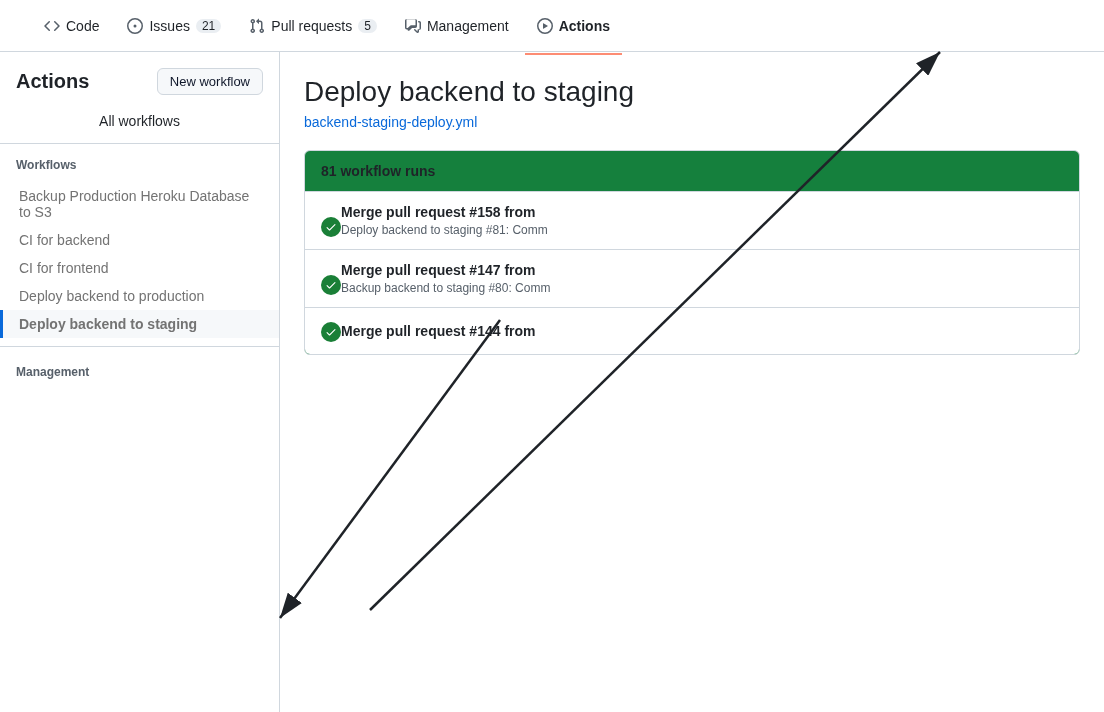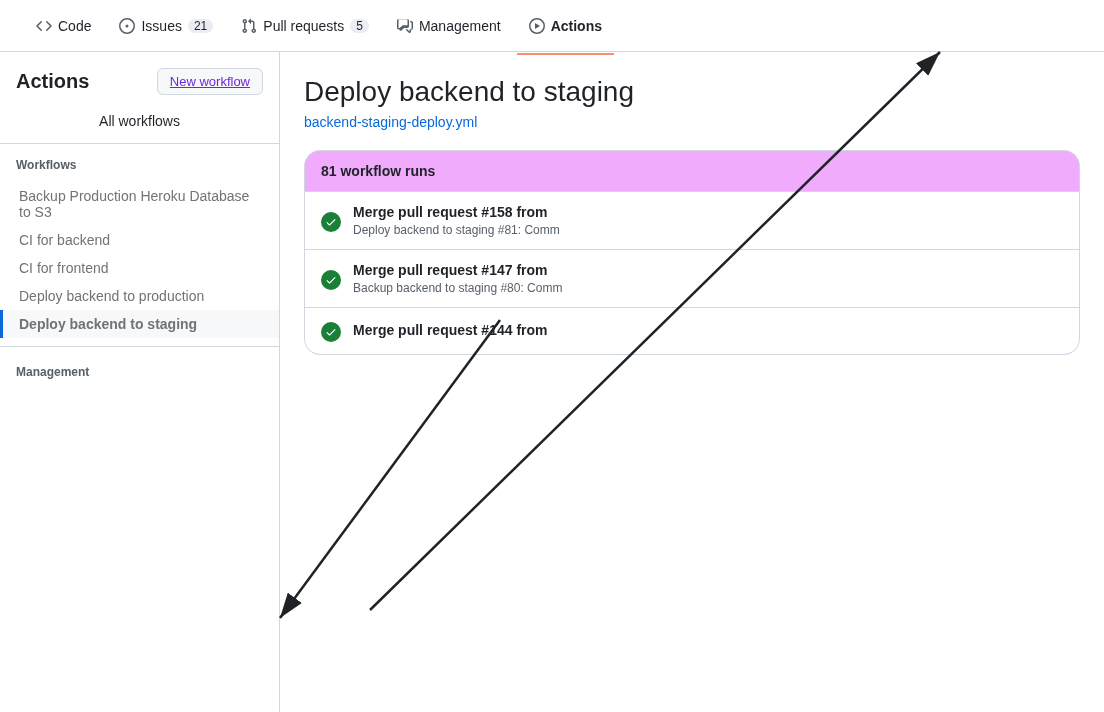--- a/index.html
+++ b/index.html
@@ -11,21 +11,21 @@
       width: 1104px;
       height: 712px;
       overflow: hidden;
     }
 
     
     .top-nav {
       display: flex;
       align-items: center;
       border-bottom: 1px solid #d0d7de;
-      padding: 0 24px;
+      padding: 0 32px;
       height: 52px;
       gap: 4px;
       position: relative;
     }
     .nav-item {
       display: flex;
       align-items: center;
       gap: 6px;
       padding: 8px 12px;
       border-radius: 6px;
@@ -88,23 +88,22 @@
       font-weight: 600;
       color: #1f2328;
     }
     .new-workflow-btn {
       padding: 5px 12px;
       border: 1px solid #d0d7de;
       border-radius: 6px;
       background: #f6f8fa;
       font-size: 13px;
       cursor: pointer;
-      color: #6d28d9;
+      color: #0f172a;
       font-weight: 500;
-      text-decoration: underline;
     }
 
     .all-workflows-link {
       padding: 6px 16px;
       font-size: 14px;
       color: #1f2328;
       cursor: pointer;
       display: block;
       margin-bottom: 8px;
       text-align: center;
@@ -158,40 +157,39 @@
     .workflow-file-link {
       font-size: 14px;
       color: #0969da;
       text-decoration: none;
       cursor: pointer;
       margin-bottom: 20px;
       display: inline-block;
     }
 
     .runs-section {
-      background: #f0abfc;
+      background: #15803d;
       border: 1px solid #d0d7de;
-      border-radius: 16px;
+      border-radius: 6px;
       overflow: hidden;
     }
     .runs-header {
       padding: 12px 16px;
       border-bottom: 1px solid #d0d7de;
       font-size: 14px;
       font-weight: 600;
       color: #1f2328;
     }
 
     .run-item {
       padding: 12px 16px;
       border-bottom: 1px solid #d0d7de;
       background: #ffffff;
       display: flex;
-      align-items: center;
-      gap: 12px;
+      align-items: flex-end;
     }
     .run-item:last-child { border-bottom: none; }
 
     .run-status-icon {
       width: 20px;
       height: 20px;
       border-radius: 50%;
       background: #1a7f37;
       display: flex;
       align-items: center;

